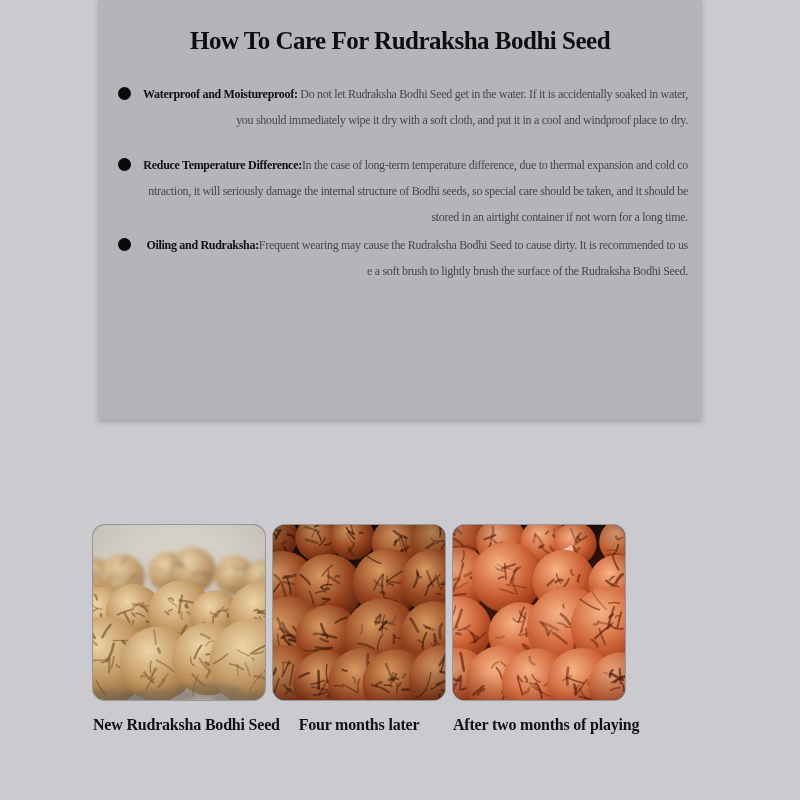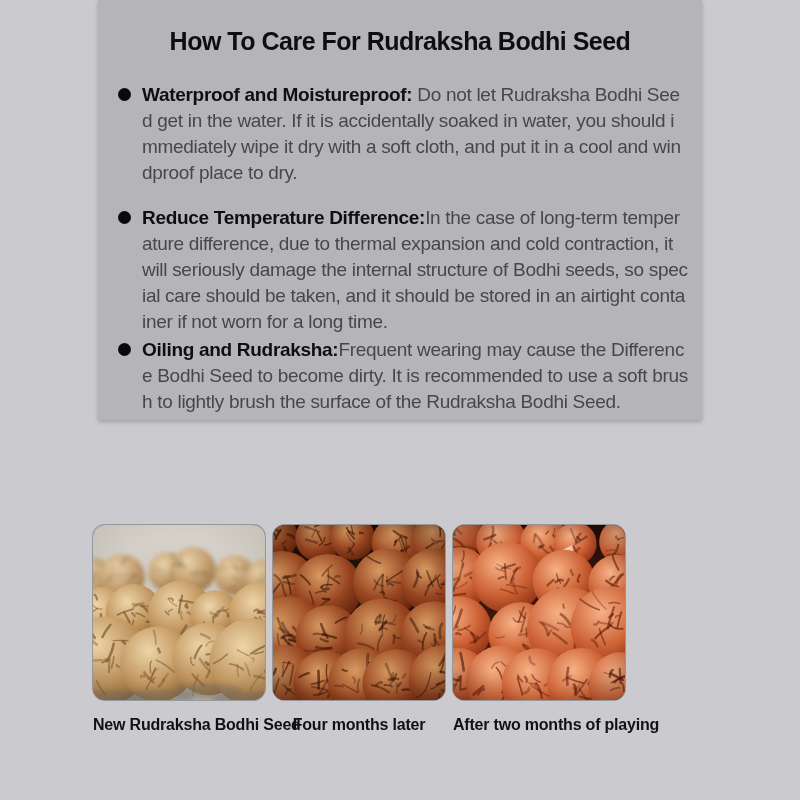--- a/index.html
+++ b/index.html
@@ -1,32 +1,32 @@
 <!DOCTYPE html>
 <html><head>
 <meta charset="utf-8">
 <style>
   html,body{margin:0;padding:0;background:#cbcbcf;}
   .page{
     position:relative;width:800px;height:800px;overflow:hidden;
-    background:#cbcbcf;font-family:Liberation Sans, sans-serif;
+    background:#cbcbcf;font-family:Liberation Serif, serif;
   }
   .panel{
     position:absolute;left:98px;top:0;width:604px;height:420px;
     background:#b5b5b9;box-shadow:0 2px 4px rgba(50,50,58,.28);
   }
   .panel-title{
     margin:0;padding-top:27px;text-align:center;
     font-size:25px;font-weight:bold;color:#0e0e10;letter-spacing:-0.5px;
   }
   .bullets{margin:26px 14px 0 20px;}
   .bullet{
     position:relative;padding-left:24px;max-width:546px;
-    font-size:19px;line-height:26px;letter-spacing:-0.3px;
-    color:#47474b;word-break:break-all;
+    font-size:12px;line-height:26px;letter-spacing:-0.3px;
+    color:#47474b;word-break:break-all;text-align:right;
   }
   .bullet.gap-lg{margin-top:19px;}
   .bullet.gap-sm{margin-top:2px;}
   .dot{
     position:absolute;left:0;top:6px;width:13px;height:13px;
     border-radius:50%;background:#0a0a0a;
   }
   .bullet b{color:#0f0f11;font-weight:bold;}
   .compare-row{
     position:absolute;left:93px;top:525px;width:532px;
@@ -49,21 +49,21 @@
 <body>
 
 <div class="page">
 
   <section class="panel">
     <h1 class="panel-title">How To Care For Rudraksha Bodhi Seed</h1>
 
     <div class="bullets">
       <div class="bullet"><span class="dot"></span><b>Waterproof and Moistureproof: </b><span>Do not let Rudraksha Bodhi Seed get in the water. If it is accidentally soaked in water, you should immediately wipe it dry with a soft cloth, and put it in a cool and windproof place to dry.</span></div>
       <div class="bullet gap-lg"><span class="dot"></span><b>Reduce Temperature Difference:</b><span>In the case of long-term temperature difference, due to thermal expansion and cold contraction, it will seriously damage the internal structure of Bodhi seeds, so special care should be taken, and it should be stored in an airtight container if not worn for a long time.</span></div>
-      <div class="bullet gap-sm"><span class="dot"></span><b>Oiling and Rudraksha:</b><span>Frequent wearing may cause the Difference Bodhi Seed to become dirty. It is recommended to use a soft brush to lightly brush the surface of the Rudraksha Bodhi Seed.</span></div>
+      <div class="bullet gap-sm"><span class="dot"></span><b>Oiling and Rudraksha:</b><span>Frequent wearing may cause the Rudraksha Bodhi Seed to cause dirty. It is recommended to use a soft brush to lightly brush the surface of the Rudraksha Bodhi Seed.</span></div>
     </div>
   </section>
 
   <div class="compare-row">
     <figure class="fig">
       <div class="imgwrap">
         <svg id="seedimg0" viewBox="0 0 200 175" preserveAspectRatio="xMidYMid slice">
             <defs>
               <linearGradient id="u0bg" x1="0" y1="0" x2="0" y2="1">
                 <stop offset="0%" stop-color="#d9d4cb"></stop>

